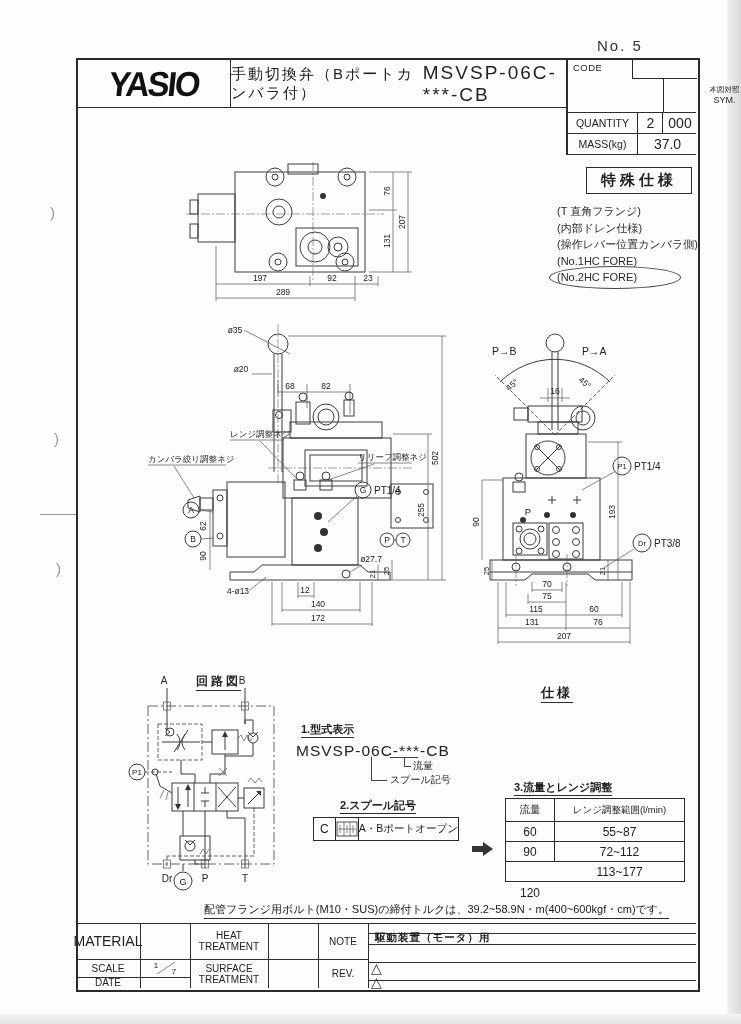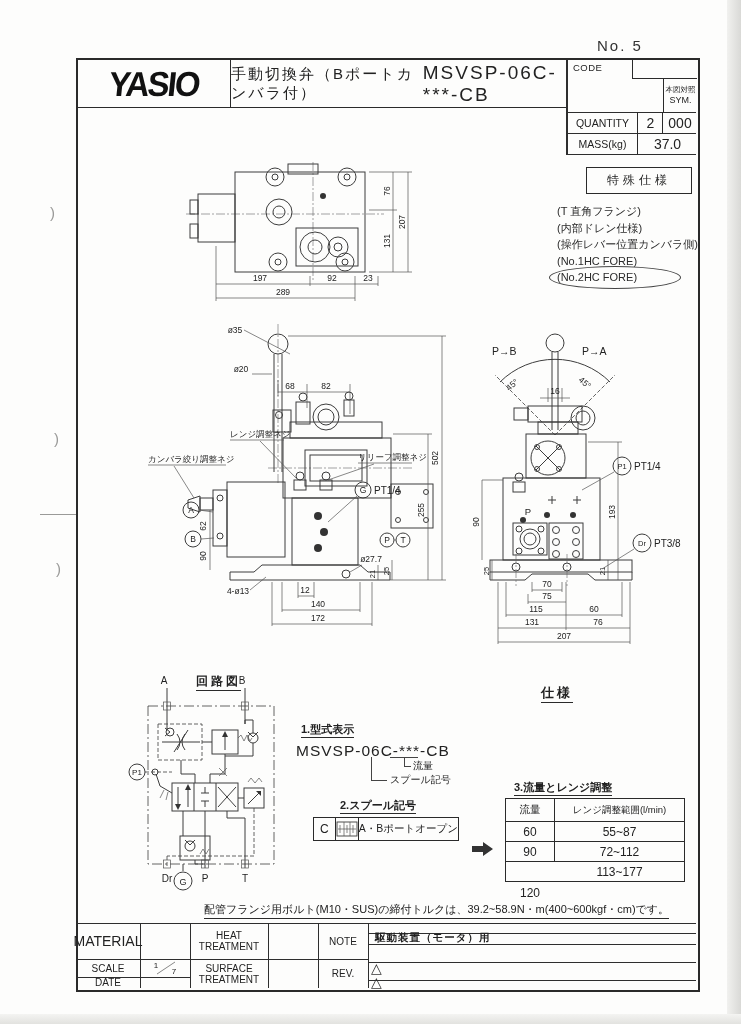--- a/index.html
+++ b/index.html
@@ -41,35 +41,35 @@
   <div class="cell" style="left:78px;top:60px;width:152px;height:47px;border-right:1.5px solid #2a2a2a;border-bottom:1.5px solid #2a2a2a;">
     <span style="font-weight:900;font-size:33px;letter-spacing:-2px;transform:skewX(-6deg) scaleY(1.05);color:#111;">YASIO</span>
   </div>
   <div class="cell" style="left:231px;top:60px;width:335px;height:47px;border-right:1.5px solid #2a2a2a;border-bottom:1.5px solid #2a2a2a;flex-direction:row;">
     <div style="font-size:15px;letter-spacing:2px;">手動切換弁（Bポートカンバラ付）</div>
     <div style="font-size:19px;letter-spacing:2px;margin-top:1px;">MSVSP-06C-***-CB</div>
   </div>
 
   <div class="abs" style="left:573px;top:62px;font-size:9.5px;letter-spacing:0.5px;">CODE</div>
   <div class="abs" style="left:632px;top:60px;width:64px;height:18px;border-left:1.2px solid #2a2a2a;border-bottom:1.2px solid #2a2a2a;"></div>
-  <div class="cell" style="left:663px;top:78px;width:33px;height:34px;border-left:1.2px solid #2a2a2a;flex-direction:column;">
+  <div class="cell" style="left:663px;top:78px;width:33px;height:34px;border-left:1.2px solid #2a2a2a;flex-direction:column;padding-left:44px;">
     <div style="font-size:7.5px;">本図対照</div>
     <div style="font-size:9px;">SYM.</div>
   </div>
   <div class="ln" style="left:568px;top:112px;width:128px;height:1.2px;"></div>
   <div class="cell" style="left:568px;top:112px;width:69px;height:21px;font-size:10.5px;">QUANTITY</div>
   <div class="cell" style="left:637px;top:112px;width:25px;height:21px;border-left:1.2px solid #2a2a2a;font-size:14px;">2</div>
   <div class="cell" style="left:662px;top:112px;width:34px;height:21px;border-left:1.2px solid #2a2a2a;font-size:14px;">000</div>
   <div class="ln" style="left:568px;top:133px;width:128px;height:1.2px;"></div>
   <div class="cell" style="left:568px;top:133px;width:69px;height:21px;font-size:10.5px;">MASS(kg)</div>
   <div class="cell" style="left:637px;top:133px;width:59px;height:21px;border-left:1.2px solid #2a2a2a;font-size:14px;">37.0</div>
   <div class="ln" style="left:568px;top:154px;width:128px;height:1.2px;"></div>
   <div class="ln" style="left:566px;top:60px;width:1.5px;height:95px;"></div>
 
-  <div class="cell" style="left:586px;top:167px;width:104px;height:25px;border:1.5px solid #2a2a2a;font-size:12px;letter-spacing:4px;font-weight:normal;">特殊仕様</div>
+  <div class="cell" style="left:586px;top:167px;width:104px;height:25px;border:1.5px solid #2a2a2a;font-size:15px;letter-spacing:4px;font-weight:bold;">特殊仕様</div>
   <div class="abs jnote" style="left:557px;top:203px;">
     <div>(T 直角フランジ)</div>
     <div>(内部ドレン仕様)</div>
     <div>(操作レバー位置カンバラ側)</div>
     <div>(No.1HC FORE)</div>
     <div>(No.2HC FORE)</div>
   </div>
   <div class="abs" style="left:549px;top:266px;width:130px;height:21px;border:1.2px solid #444;border-radius:50%;"></div>
 
   <svg style="left:150px;top:158px;" width="292" height="150" viewBox="0 0 292 150">

